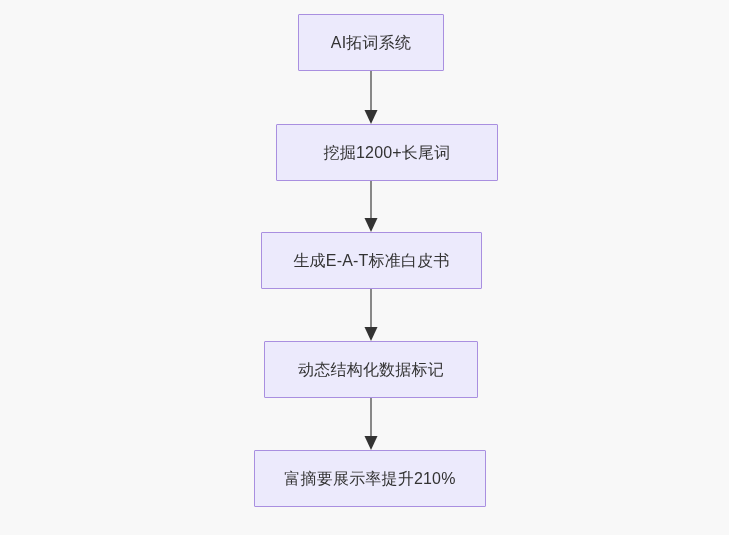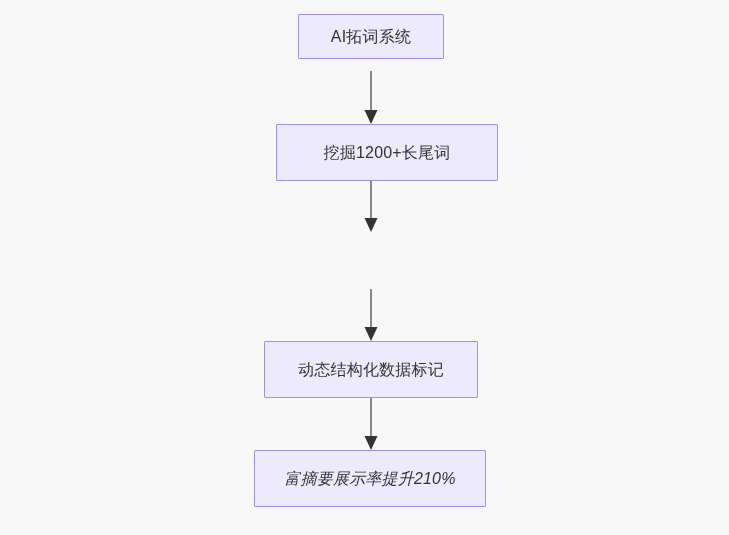--- a/index.html
+++ b/index.html
@@ -71,30 +71,33 @@
     <g>
       <line class="edge-line" x1="371" y1="289" x2="371" y2="330"></line>
       <polygon class="edge-head" points="371,341 364.5,327 377.5,327"></polygon>
     </g>
     <g>
       <line class="edge-line" x1="371" y1="398" x2="371" y2="439"></line>
       <polygon class="edge-head" points="371,450 364.5,436 377.5,436"></polygon>
     </g>
   </svg>
 
-  <div class="node" id="n1" style="left: 298px; top: 14px; width: 146px; height: 45px;">
+  <div class="node" id="n1" style="left: 298px; top: 14px; width: 146px; height: 57px;">
     <span class="node-label">AI拓词系统</span>
   </div>
 
   <div class="node" id="n2" style="left: 276px; top: 124px; width: 222px; height: 57px;">
     <span class="node-label">挖掘1200+长尾词</span>
   </div>
 
+  <div class="node" id="n3" style="left: 261px; top: 232px; width: 221px; height: 57px;">
+    <span class="node-label">生成E-A-T标准白皮书</span>
+  </div>
 
   <div class="node" id="n4" style="left: 264px; top: 341px; width: 214px; height: 57px;">
     <span class="node-label">动态结构化数据标记</span>
   </div>
 
-  <div class="node" id="n5" style="left: 254px; top: 450px; width: 232px; height: 57px; font-style: italic;">
+  <div class="node" id="n5" style="left: 254px; top: 450px; width: 232px; height: 57px;">
     <span class="node-label">富摘要展示率提升210%</span>
   </div>
 
 </div>
 
 </body></html>

